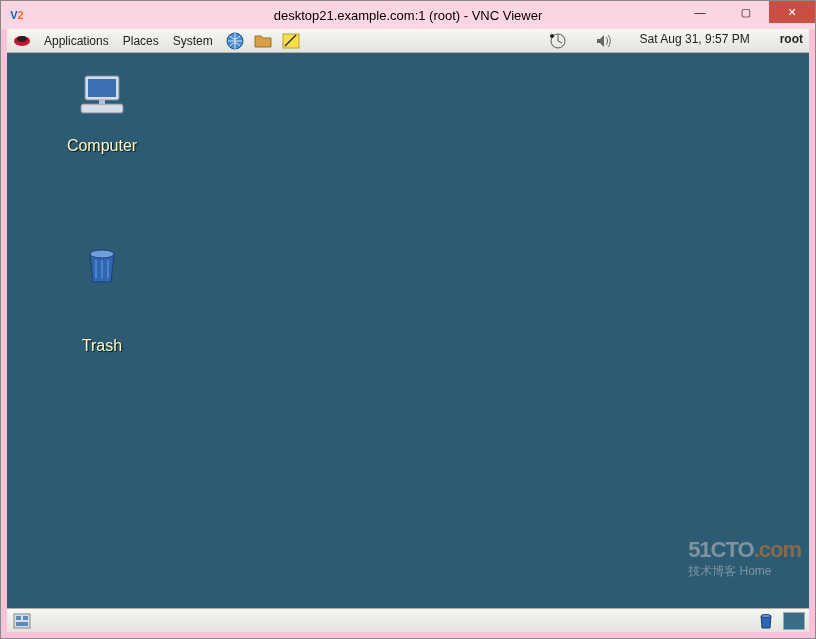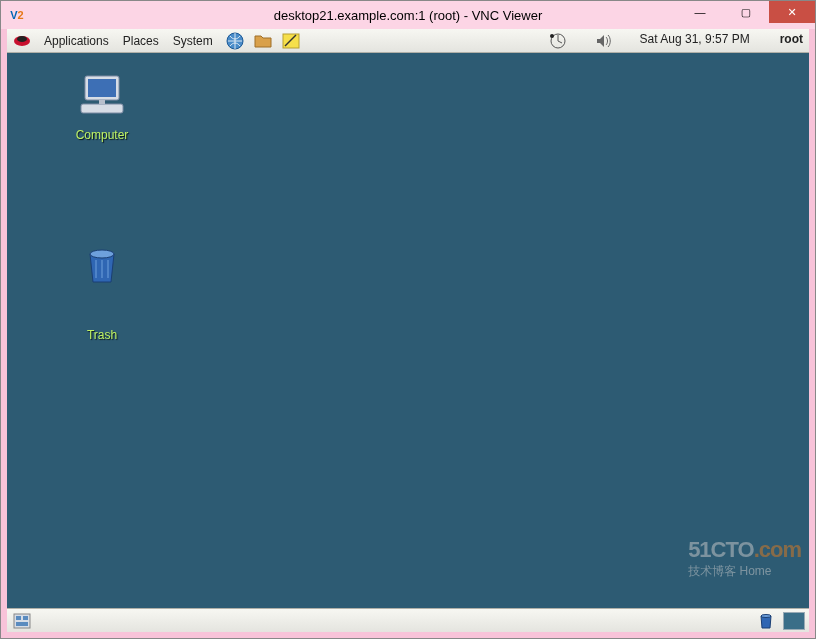--- a/index.html
+++ b/index.html
@@ -26,21 +26,21 @@
     .launcher { width: 22px; height: 20px; display: flex; align-items: center; justify-content: center; }
     .panel-spacer { flex: 1; }
     .panel-right { display: flex; align-items: flex-start; gap: 26px; padding-right: 6px; }
     .tray-icon { width: 20px; height: 18px; display: flex; align-items: center; justify-content: center; }
     .clock { font-size: 12px; }
     .panel-user { font-weight: bold; font-size: 12px; padding-left: 4px; }
     
     .desktop { position: absolute; left: 0; right: 0; top: 24px; bottom: 24px; background: #2d5b73; }
     .desktop-icon { position: absolute; width: 110px; display: flex; flex-direction: column; align-items: center; text-align: center; cursor: pointer; }
     .di-img { width: 48px; height: 44px; display: flex; align-items: center; justify-content: center; }
-    .di-label { margin-top: 11px; color: #bef264; font-size: 12px; text-shadow: 1px 1px 1px rgba(0,0,0,.8); }
+    .di-label { margin-top: 20px; color: #fef9c3; font-size: 16px; text-shadow: 1px 1px 1px rgba(0,0,0,.8); }
     
     .gnome-bottom { position: absolute; left: 0; right: 0; bottom: 0; height: 24px; background: linear-gradient(#f7f7f2, #e4e4df); border-top: 1px solid #b0b0a8; display: flex; align-items: center; justify-content: space-between; padding: 0 4px; }
     .show-desktop-btn { width: 22px; height: 20px; display: flex; align-items: center; justify-content: center; }
     .ws-switch { width: 22px; height: 18px; background: #3a6e88; border: 1px solid #99aab5; }
     
     .watermark { position: absolute; right: 8px; bottom: 28px; text-align: left; font-family: Arial, sans-serif; opacity: .5; pointer-events: none; }
     .wm-big { font-size: 22px; font-weight: bold; color: #ccc; letter-spacing: -1px; }
     .wm-com { color: #e07b1f; }
     .wm-small { font-size: 12px; color: #ccc; }
   </style>

